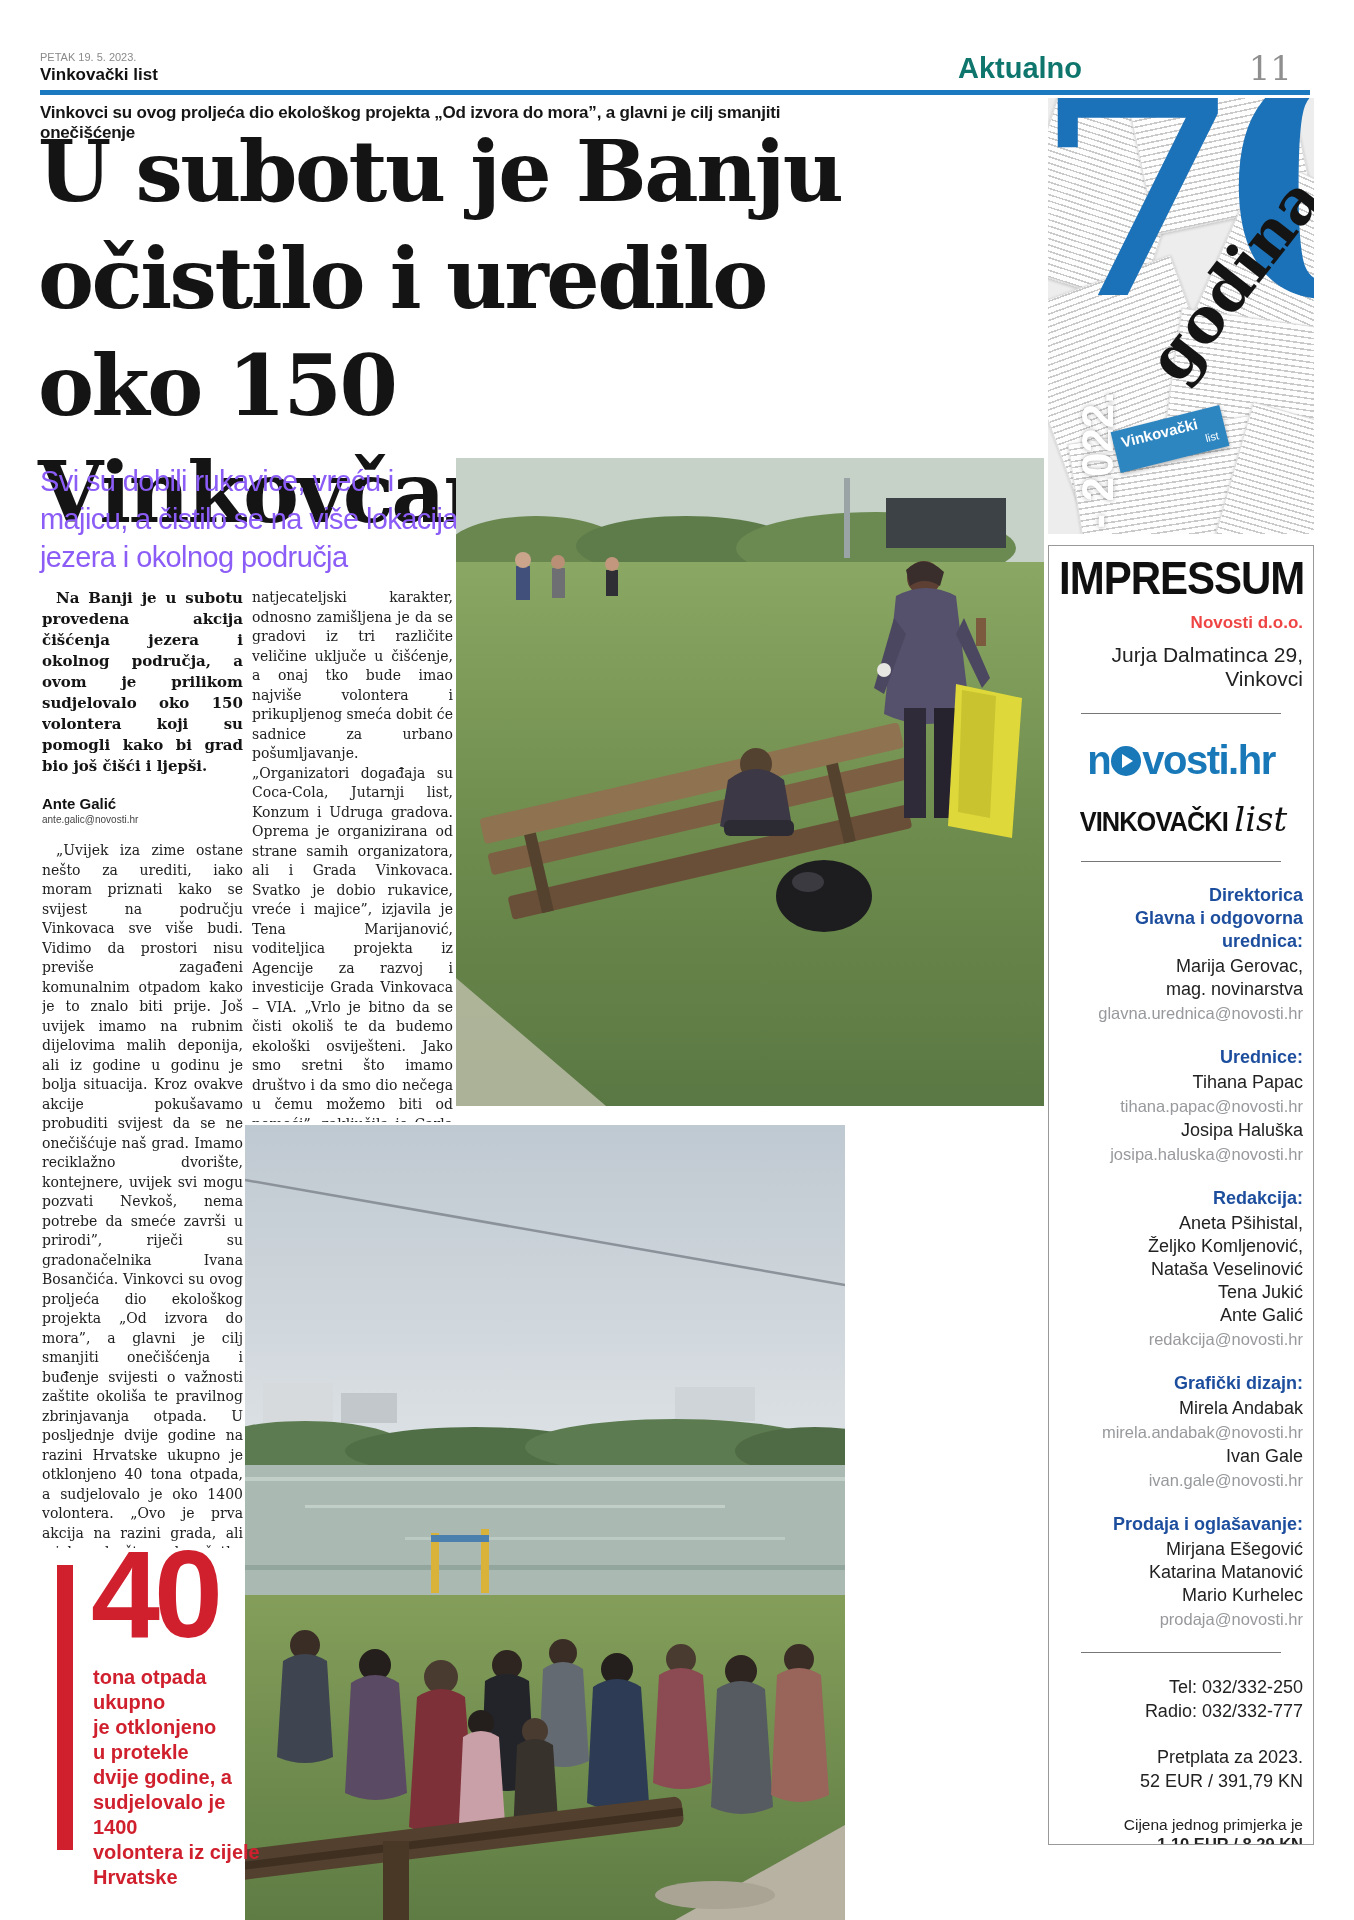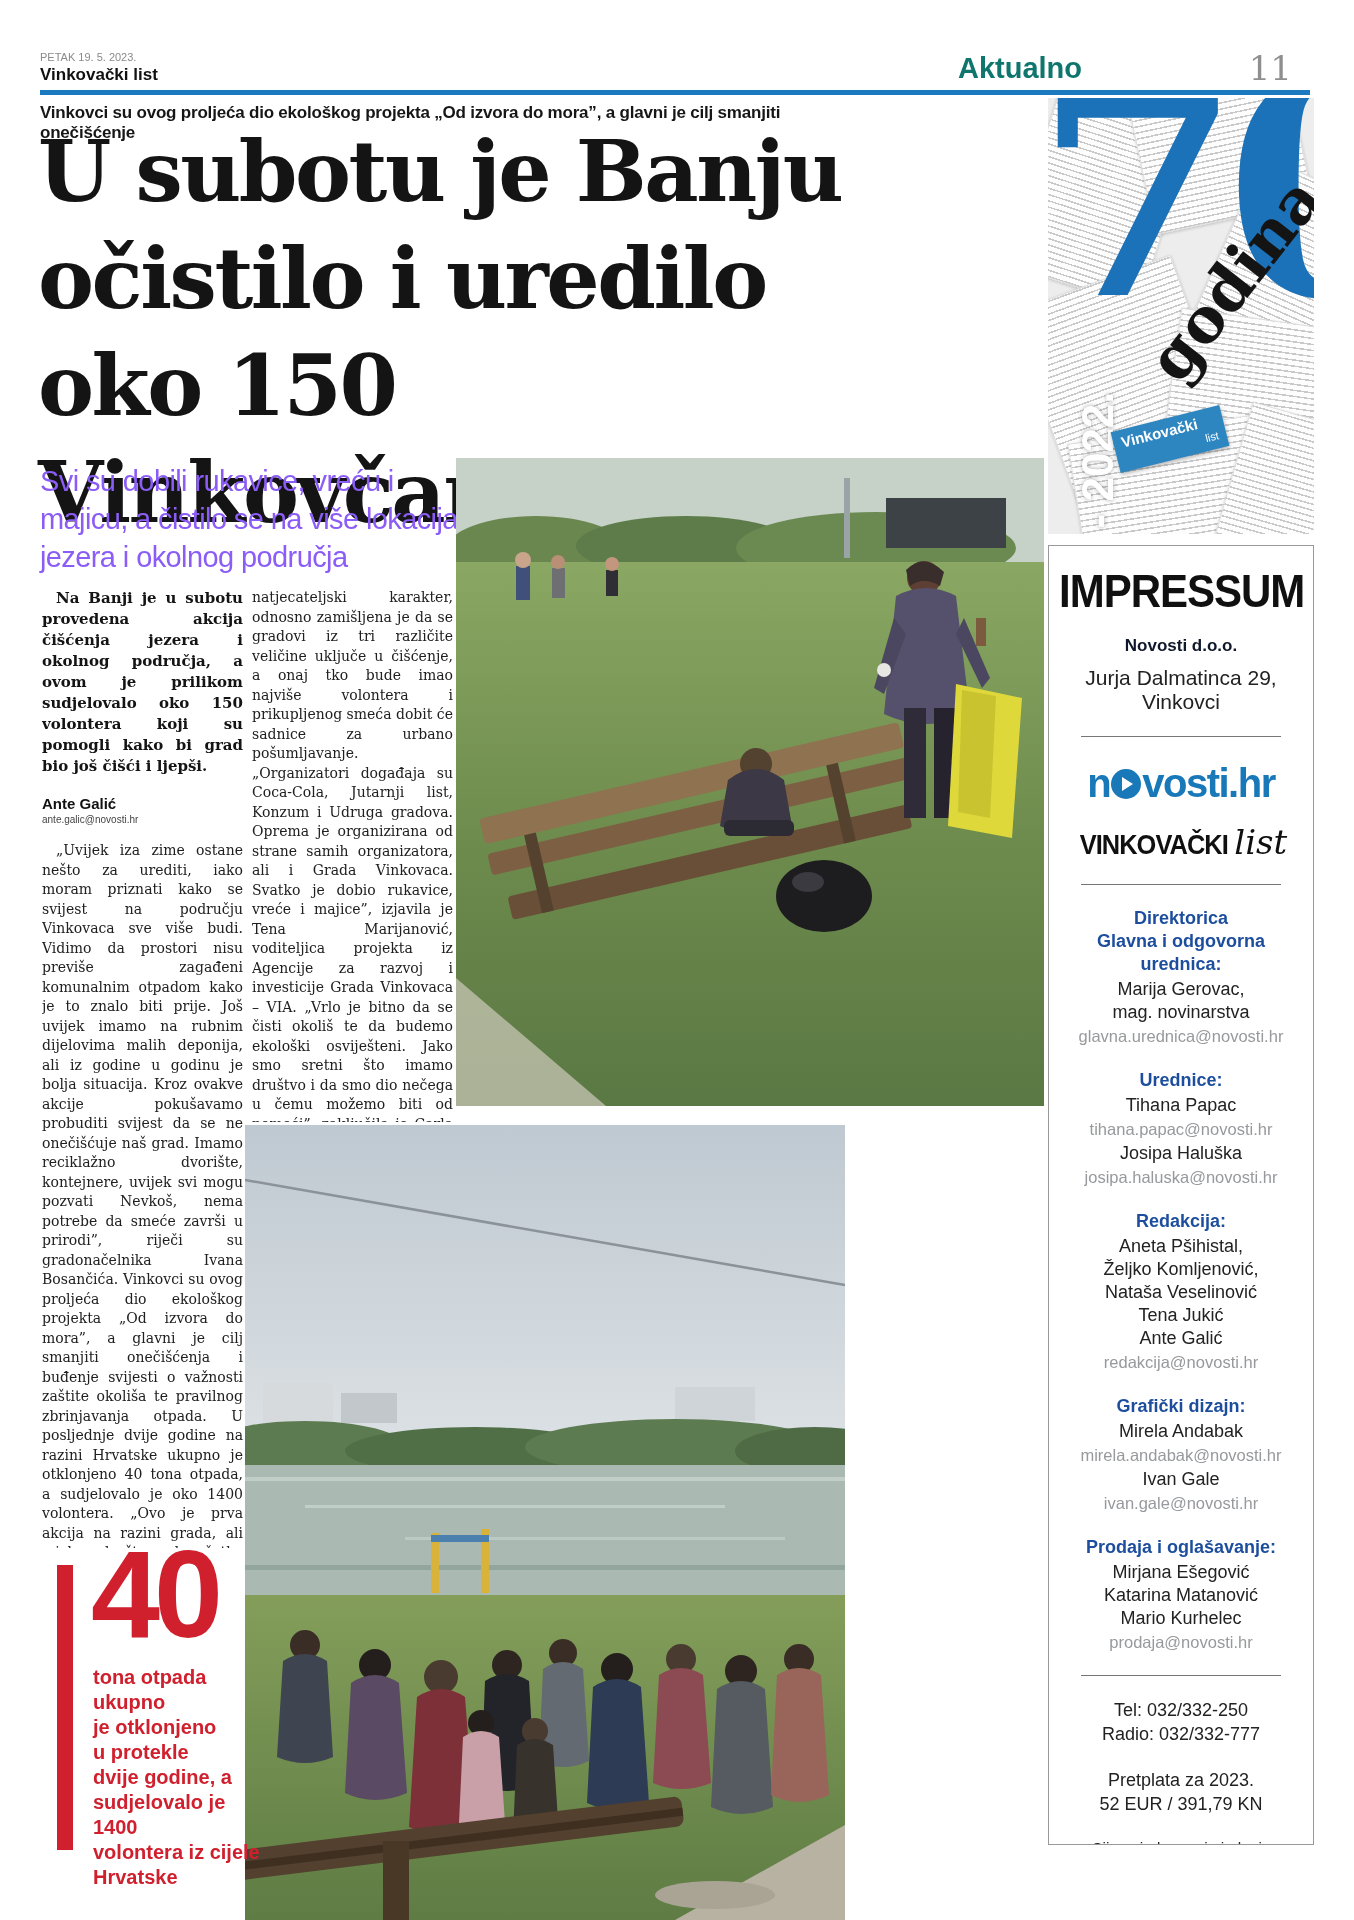--- a/index.html
+++ b/index.html
@@ -56,25 +56,25 @@
             font-weight:700;font-size:62px;color:#141414;transform:rotate(-52deg);
             transform-origin:left center;}
   .anniv-years{position:absolute;left:-74px;top:392px;font-size:44px;font-weight:700;color:#fff;
             text-shadow:0 0 4px rgba(0,0,0,.35);transform:rotate(-90deg);transform-origin:center;}
   .anniv-label{position:absolute;left:66px;top:320px;width:96px;padding:5px 8px;background:#2e86c1;
             color:#fff;font-size:15px;font-weight:700;line-height:16px;transform:rotate(-14deg);
             box-shadow:0 2px 4px rgba(0,0,0,.3);}
   .anniv-label small{display:block;font-size:11px;font-weight:400;text-align:right;}
   
   .impressum{position:absolute;left:1048px;top:545px;width:266px;height:1300px;
-             border:1px solid #999;box-sizing:border-box;padding:20px 10px;text-align:center;
+             border:1px solid #999;box-sizing:border-box;padding:7px 10px;text-align:right;
              overflow:hidden;}
   .imp-title{font-size:42px;font-weight:700;letter-spacing:-1px;transform:scaleY(1.08);
              color:#101010;margin-top:2px;}
-  .imp-company{font-size:17px;font-weight:700;color:#0f172a;margin-top:20px;}
+  .imp-company{font-size:17px;font-weight:700;color:#ef4444;margin-top:10px;}
   .imp-address{font-size:21px;color:#222;margin-top:10px;}
   .imp-div{width:200px;height:1px;background:#777;margin:22px auto 0 auto;}
   .logo-novosti{margin-top:24px;font-size:40px;font-weight:700;color:#1878b8;
                 letter-spacing:-1.5px;display:flex;align-items:center;justify-content:center;}
   .playo{display:inline-flex;width:30px;height:30px;border-radius:50%;background:#1878b8;
          margin:0 1px;align-items:center;justify-content:center;}
   .playo span{width:0;height:0;border-left:11px solid #fff;border-top:7px solid transparent;
          border-bottom:7px solid transparent;margin-left:3px;}
   .logo-vlist{margin-top:16px;display:flex;align-items:baseline;justify-content:center;gap:2px;}
   .logo-vlist .caps{font-size:27px;font-weight:700;letter-spacing:-1px;transform:scaleX(.94);

